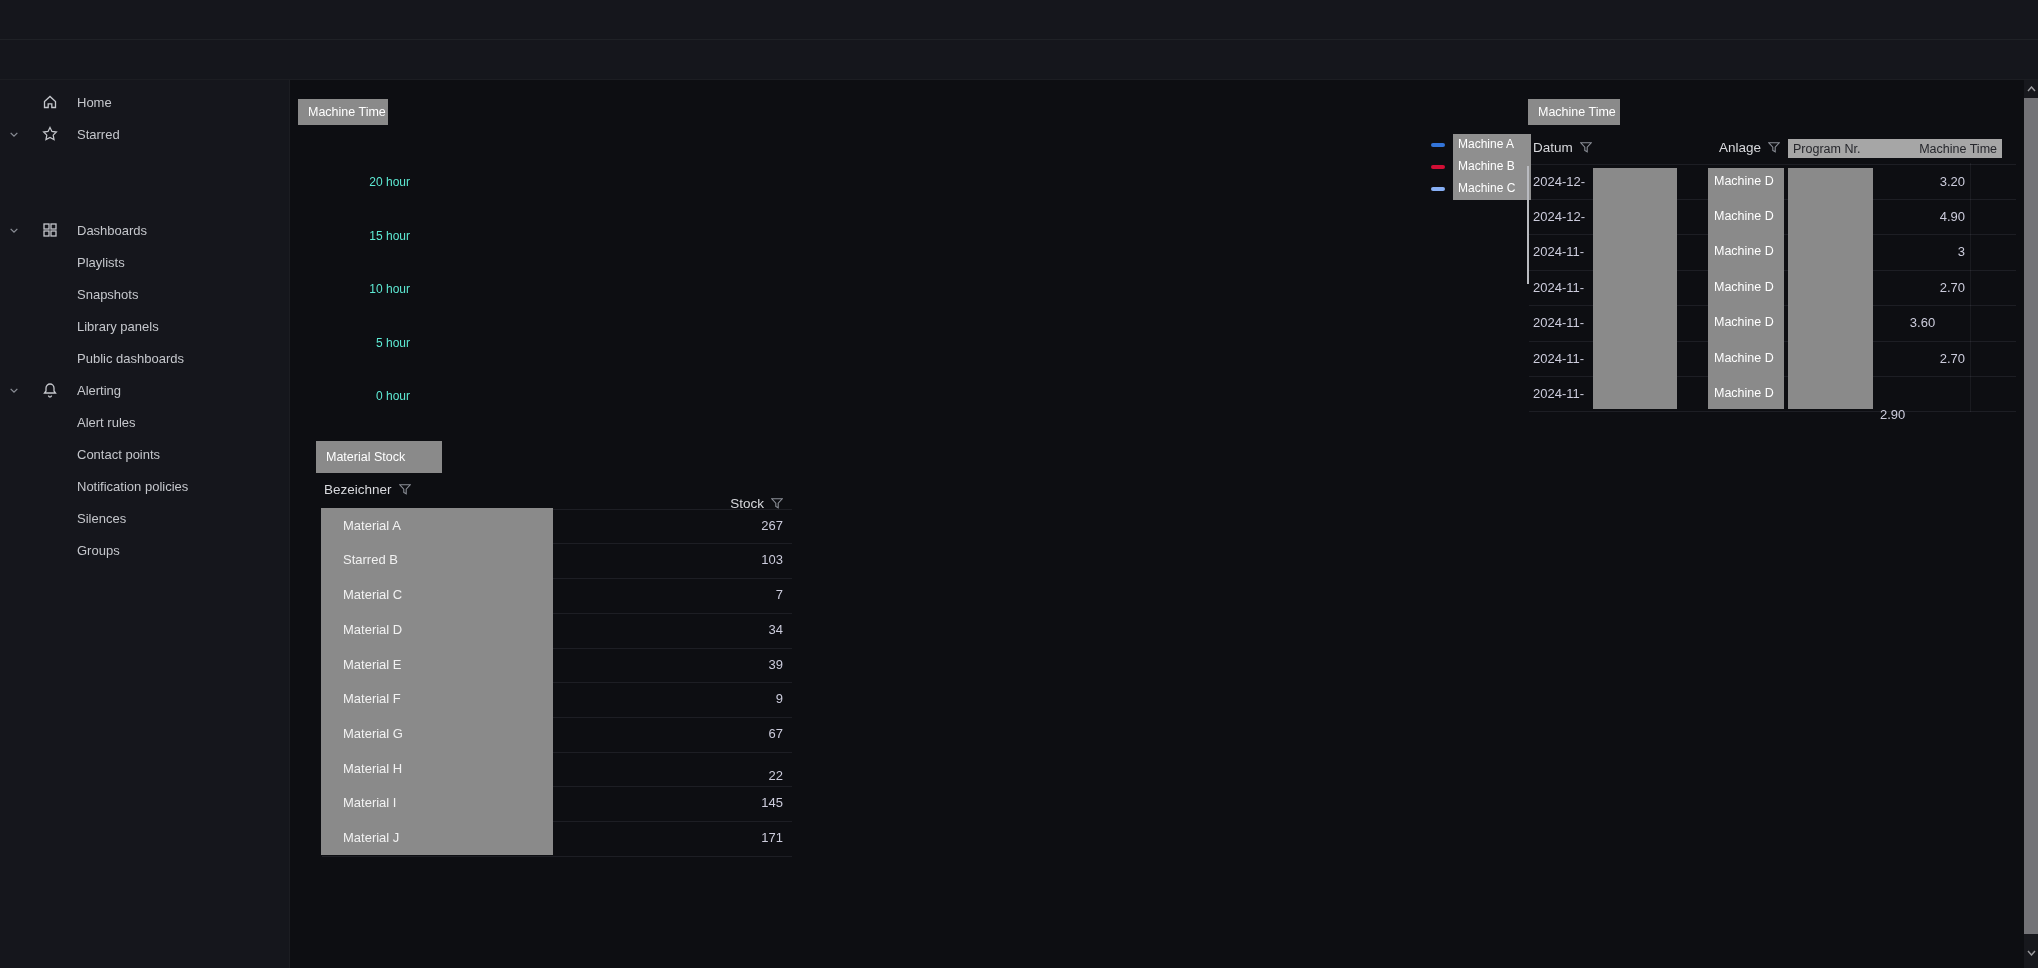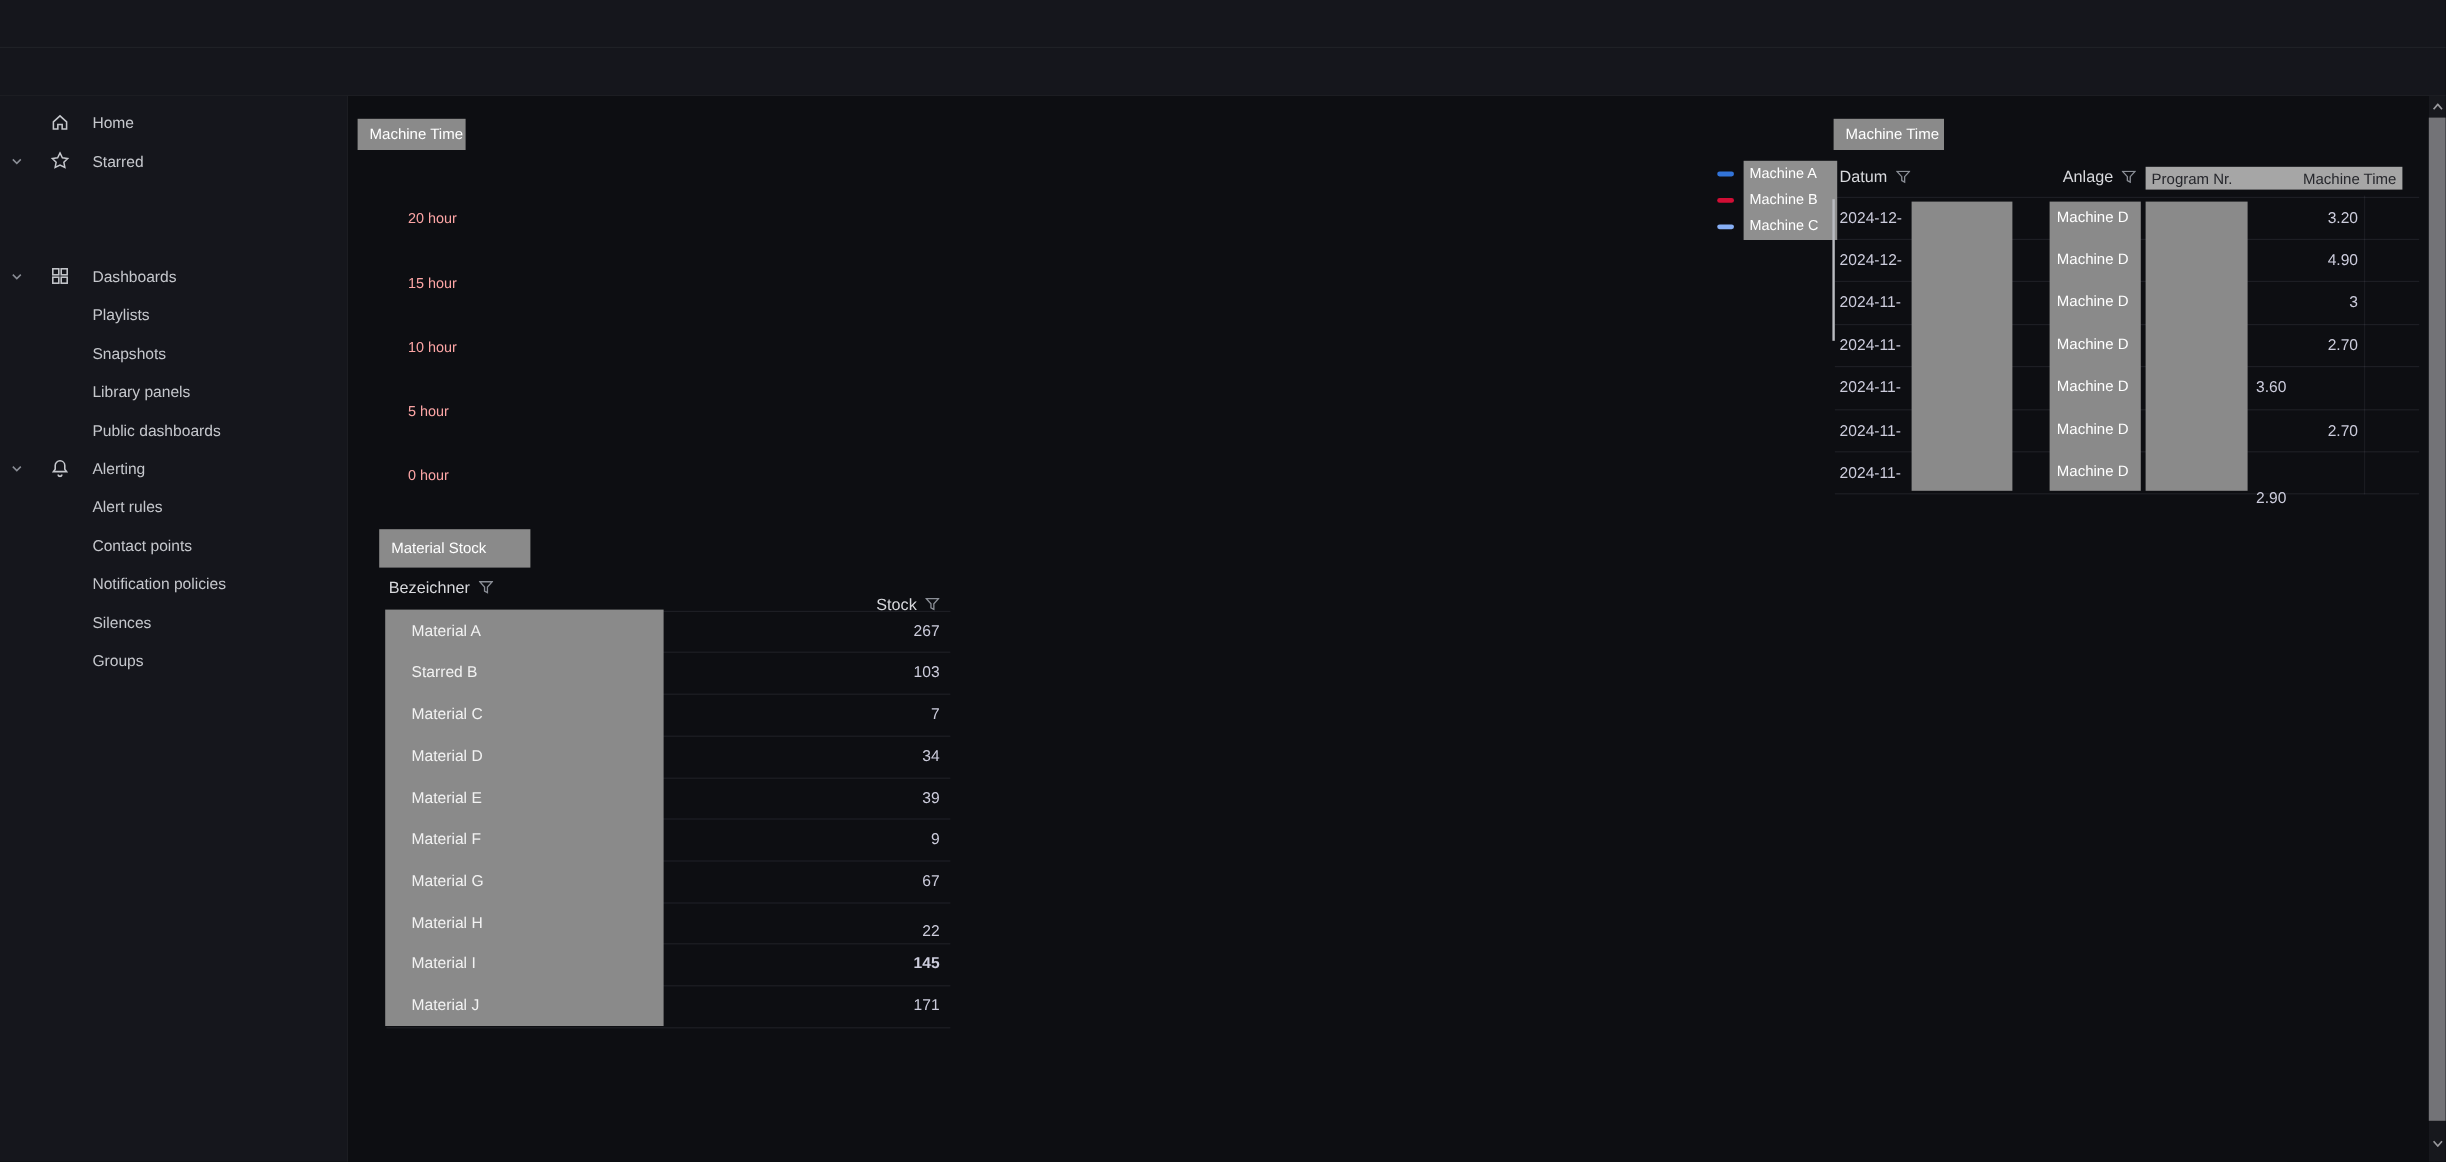--- a/index.html
+++ b/index.html
@@ -57,21 +57,21 @@
   
   .redact { background:#8a8a8a; z-index:2; }
   .panel-title { z-index:3; color:#fff; font-size:13px; display:flex; align-items:center; padding-left:10px; cursor:pointer; }
   #chart-time-label { left:394px; top:103px; display:flex; align-items:center; gap:6px; color:#7e9fe3; font-size:13px; }
 
   
   #plot { left:420px; top:168px; width:990px; height:229px; }
   .gl-h { position:absolute; left:0; width:990px; height:1px; background:rgba(204,204,220,0.08); }
   .gl-v { position:absolute; top:0; width:1px; height:229px; background:rgba(204,204,220,0.08); }
   .pt { position:absolute; width:10px; height:10px; border-radius:50%; }
-  .ylab { left:340px; width:70px; text-align:left; font-size:12px; color:#fca5a5; z-index:3; }
+  .ylab { left:340px; width:70px; text-align:right; font-size:12px; color:#5eead4; z-index:3; }
   .xlab { top:404px; width:72px; text-align:center; font-size:12px; color:#c8cad1; }
   #yaxis-title { left:284px; top:275px; font-size:12px; color:#c8cad1; transform:rotate(-90deg); transform-origin:center; width:60px; text-align:center; }
   .leg-mark { width:14px; height:4px; border-radius:2px; z-index:3; }
   .leg-lbl { left:1458px; font-size:12px; color:#fff; z-index:3; cursor:pointer; }
   #legend-box { left:1453px; top:134px; width:78px; height:66px; background:#8f8f8f; z-index:2; }
 
   
   .th { font-size:13.5px; color:#d8d9dd; display:flex; align-items:center; gap:7px; cursor:pointer; z-index:3; }
   .td { font-size:13px; color:#ccccdc; z-index:3; }
   .row-sep { background:rgba(204,204,220,0.09); height:1px; z-index:1; }
@@ -427,21 +427,21 @@
       <div class="abs td" style="left:1880px; top:234.3px; width:85px; height:35.4px; line-height:35.4px; text-align:right;">3</div>
     </div>
     <div>
       <div class="abs td" style="left:1533px; top:269.7px; height:35.4px; line-height:35.4px;">2024-11-</div>
       <div class="abs td" style="left:1714px; top:269.7px; height:35.4px; line-height:35.4px; color:#fff; font-size:12.5px; z-index:3;">Machine D</div>
       <div class="abs td" style="left:1880px; top:269.7px; width:85px; height:35.4px; line-height:35.4px; text-align:right;">2.70</div>
     </div>
     <div>
       <div class="abs td" style="left:1533px; top:305.1px; height:35.4px; line-height:35.4px;">2024-11-</div>
       <div class="abs td" style="left:1714px; top:305.1px; height:35.4px; line-height:35.4px; color:#fff; font-size:12.5px; z-index:3;">Machine D</div>
-      <div class="abs td" style="left:1880px; top:305.1px; width:85px; height:35px; line-height:35.4px; text-align:left;">3.60</div>
+      <div class="abs td" style="left:1880px; top:305.1px; width:85px; height:35px; line-height:35.4px; text-align:center;">3.60</div>
     </div>
     <div>
       <div class="abs td" style="left:1533px; top:340.5px; height:35.4px; line-height:35.4px;">2024-11-</div>
       <div class="abs td" style="left:1714px; top:340.5px; height:35.4px; line-height:35.4px; color:#fff; font-size:12.5px; z-index:3;">Machine D</div>
       <div class="abs td" style="left:1880px; top:340.5px; width:85px; height:35.4px; line-height:35.4px; text-align:right;">2.70</div>
     </div>
     <div>
       <div class="abs td" style="left:1533px; top:375.9px; height:35.4px; line-height:35.4px;">2024-11-</div>
       <div class="abs td" style="left:1714px; top:375.9px; height:35.4px; line-height:35.4px; color:#fff; font-size:12.5px; z-index:3;">Machine D</div>
       <div class="abs td" style="left:1880px; top:397px; width:85px; height:35.4px; line-height:35.4px; ">2.90</div>
@@ -504,21 +504,21 @@
     <div>
       <div class="abs td" style="left:343px; top:716.9px; height:34.7px; line-height:34.7px; color:#f2f2f2; z-index:3;">Material G</div>
       <div class="abs td" style="left:650px; top:716.9px; width:133px; height:34.7px; line-height:34.7px; text-align:right;">67</div>
     </div>
     <div>
       <div class="abs td" style="left:343px; top:751.6px; height:34.7px; line-height:34.7px; color:#f2f2f2; z-index:3;">Material H</div>
       <div class="abs td" style="left:650px; top:759px; width:133px; height:34.7px; line-height:34.7px; text-align:right;">22</div>
     </div>
     <div>
       <div class="abs td" style="left:343px; top:786.3px; height:34.7px; line-height:34.7px; color:#f2f2f2; z-index:3;">Material I</div>
-      <div class="abs td" style="left:650px; top:786.3px; width:133px; height:34.7px; line-height:34.7px; text-align:right;font-weight:bold;">145</div>
+      <div class="abs td" style="left:650px; top:786.3px; width:133px; height:34.7px; line-height:34.7px; text-align:right;">145</div>
     </div>
     <div>
       <div class="abs td" style="left:343px; top:821px; height:34.7px; line-height:34.7px; color:#f2f2f2; z-index:3;">Material J</div>
       <div class="abs td" style="left:650px; top:821px; width:133px; height:34.7px; line-height:34.7px; text-align:right;">171</div>
     </div>
     <div class="abs row-sep" style="left: 322px; width: 470px; top: 508.7px;"></div>
     <div class="abs row-sep" style="left: 322px; width: 470px; top: 543.4px;"></div>
     <div class="abs row-sep" style="left: 322px; width: 470px; top: 578.1px;"></div>
     <div class="abs row-sep" style="left: 322px; width: 470px; top: 612.8px;"></div>
     <div class="abs row-sep" style="left: 322px; width: 470px; top: 647.5px;"></div>

